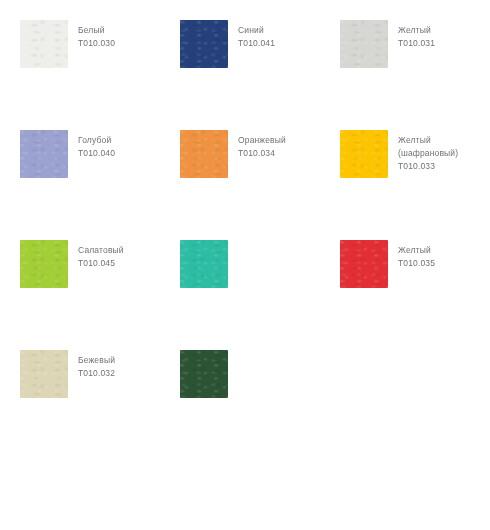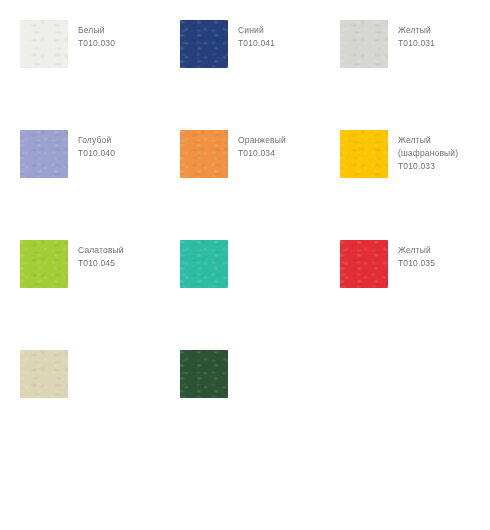--- a/index.html
+++ b/index.html
@@ -135,17 +135,21 @@
     </div>
     <div class="swatch-cell">
       <div class="swatch-chip" style="background: rgb(225, 47, 53);"></div>
       <div class="swatch-label">
         <span class="swatch-name">Желтый</span>
         <span class="swatch-code">T010.035</span>
       </div>
     </div>
     <div class="swatch-cell">
       <div class="swatch-chip" style="background: rgb(221, 214, 182);"></div>
+      <div class="swatch-label">
+        <span class="swatch-name">Бежевый</span>
+        <span class="swatch-code">T010.032</span>
+      </div>
     </div>
     <div class="swatch-cell">
       <div class="swatch-chip" style="background: rgb(43, 83, 52);"></div>
     </div>
   </div>
 
 </body></html>

